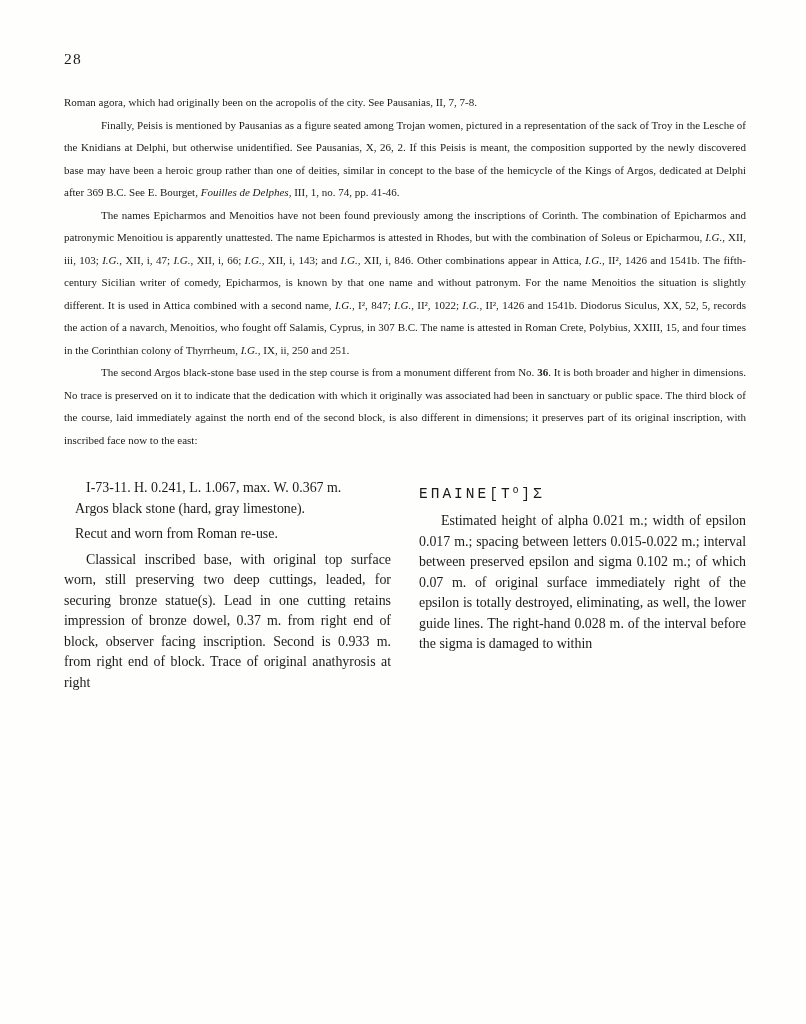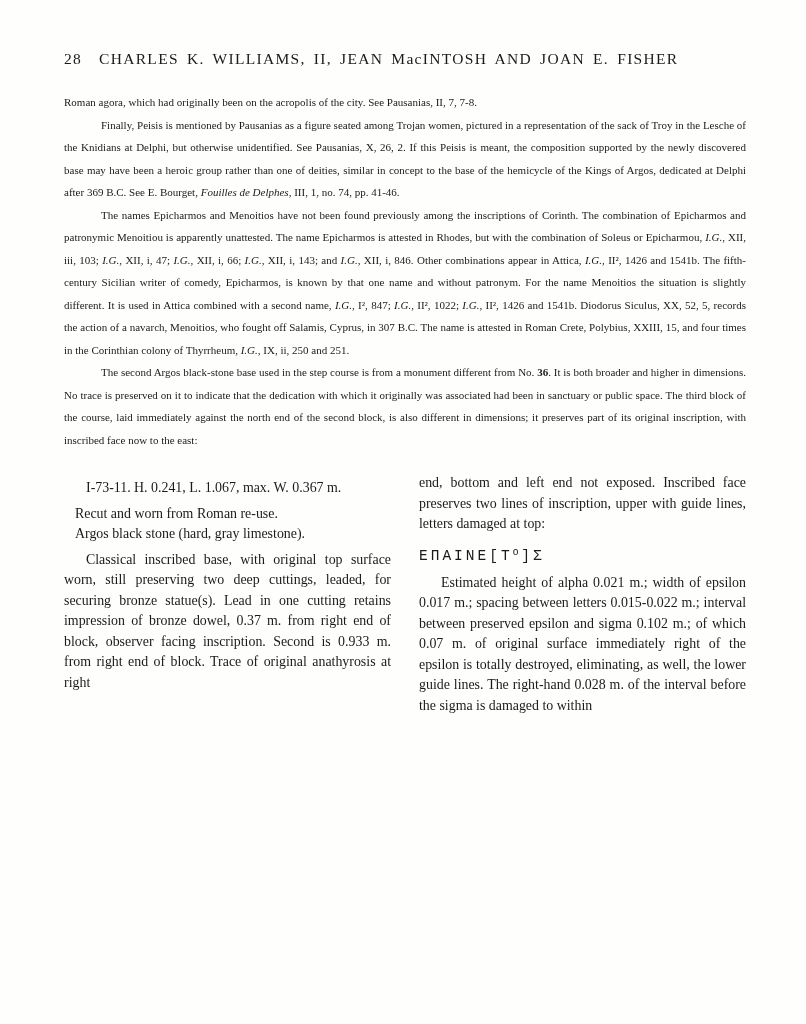--- a/index.html
+++ b/index.html
@@ -34,36 +34,34 @@
     font-size: 14.5px; letter-spacing: 3px; margin: 8px 0 7px;
   }
   .greek-small { font-size: 9.5px; vertical-align: 4.5px; letter-spacing: 3px; }
 </style>
 </head>
 <body>
 
 <div class="page">
   <header class="running-head">
     <span class="pagenum">28</span>
-    <span class="authors">CHARLES K. WILLIAMS, II, JEAN MacINTOSH AND JOAN E. FISHER</span>
   </header>
 
   <main class="body-text">
       <p class="bpara"><span>Roman agora, which had originally been on the acropolis of the city.  See Pausanias, II, 7, 7-8.</span></p>
       <p class="bpara indent"><span>Finally, Peisis is mentioned by Pausanias as a figure seated among Trojan women, pictured in a representation of the sack of Troy in the Lesche of the Knidians at Delphi, but otherwise unidentified.  See Pausanias, X, 26, 2.  If this Peisis is meant, the composition supported by the newly discovered base may have been a heroic group rather than one of deities, similar in concept to the base of the hemicycle of the Kings of Argos, dedicated at Delphi after 369 B.C.  See E. Bourget, </span><span class="it">Fouilles de Delphes</span><span>, III, 1, no. 74, pp. 41-46.</span></p>
       <p class="bpara indent"><span>The names Epicharmos and Menoitios have not been found previously among the inscriptions of Corinth.  The combination of Epicharmos and patronymic Menoitiou is apparently unattested.  The name Epicharmos is attested in Rhodes, but with the combination of Soleus or Epicharmou, </span><span class="it">I.G.</span><span>, XII, iii, 103; </span><span class="it">I.G.</span><span>, XII, i, 47; </span><span class="it">I.G.</span><span>, XII, i, 66; </span><span class="it">I.G.</span><span>, XII, i, 143; and </span><span class="it">I.G.</span><span>, XII, i, 846.  Other combinations appear in Attica, </span><span class="it">I.G.</span><span>, II², 1426 and 1541b.  The fifth-century Sicilian writer of comedy, Epicharmos, is known by that one name and without patronym.  For the name Menoitios the situation is slightly different.  It is used in Attica combined with a second name, </span><span class="it">I.G.</span><span>, I², 847; </span><span class="it">I.G.</span><span>, II², 1022; </span><span class="it">I.G.</span><span>, II², 1426 and 1541b.  Diodorus Siculus, XX, 52, 5, records the action of a navarch, Menoitios, who fought off Salamis, Cyprus, in 307 B.C.  The name is attested in Roman Crete, Polybius, XXIII, 15, and four times in the Corinthian colony of Thyrrheum, </span><span class="it">I.G.</span><span>, IX, ii, 250 and 251.</span></p>
       <p class="bpara indent"><span>The second Argos black-stone base used in the step course is from a monument different from No. </span><span class="bd">36</span><span>.  It is both broader and higher in dimensions.  No trace is preserved on it to indicate that the dedication with which it originally was associated had been in sanctuary or public space.  The third block of the course, laid immediately against the north end of the second block, is also different in dimensions; it preserves part of its original inscription, with inscribed face now to the east:</span></p>
     </main>
 
   <section class="catalog">
     <div class="col">
         <p class="cpara indent2 gap"><span>I-73-11.  H. 0.241, L. 1.067, max. W. 0.367 m.</span></p>
+        <p class="cpara indent1"><span>Argos black stone (hard, gray limestone).</span></p>
         <p class="cpara indent1 gap"><span>Recut and worn from Roman re-use.</span></p>
-        <p class="cpara indent1"><span>Argos black stone (hard, gray limestone).</span></p>
         <p class="cpara indent2 gap"><span>Classical inscribed base, with original top surface worn, still preserving two deep cuttings, leaded, for securing bronze statue(s).  Lead in one cutting retains impression of bronze dowel, 0.37 m. from right end of block, observer facing inscription.  Second is 0.933 m. from right end of block.  Trace of original anathyrosis at right</span></p>
       </div>
     <div class="col">
-        <p class="cpara"><span>end, bottom and left end not exposed.  Inscribed face preserves two lines of inscription, upper with guide lines, letters damaged at top:</span></p>
         <div class="greek"><span>ΕΠΑΙΝΕ[Τ</span><span class="greek-small">Ο</span><span>]Σ</span></div>
         <p class="cpara indent2"><span>Estimated height of alpha 0.021 m.; width of epsilon 0.017 m.; spacing between letters 0.015-0.022 m.; interval between preserved epsilon and sigma 0.102 m.; of which 0.07 m. of original surface immediately right of the epsilon is totally destroyed, eliminating, as well, the lower guide lines.  The right-hand 0.028 m. of the interval before the sigma is damaged to within</span></p>
       </div>
   </section>
 </div>
 
 </body></html>

